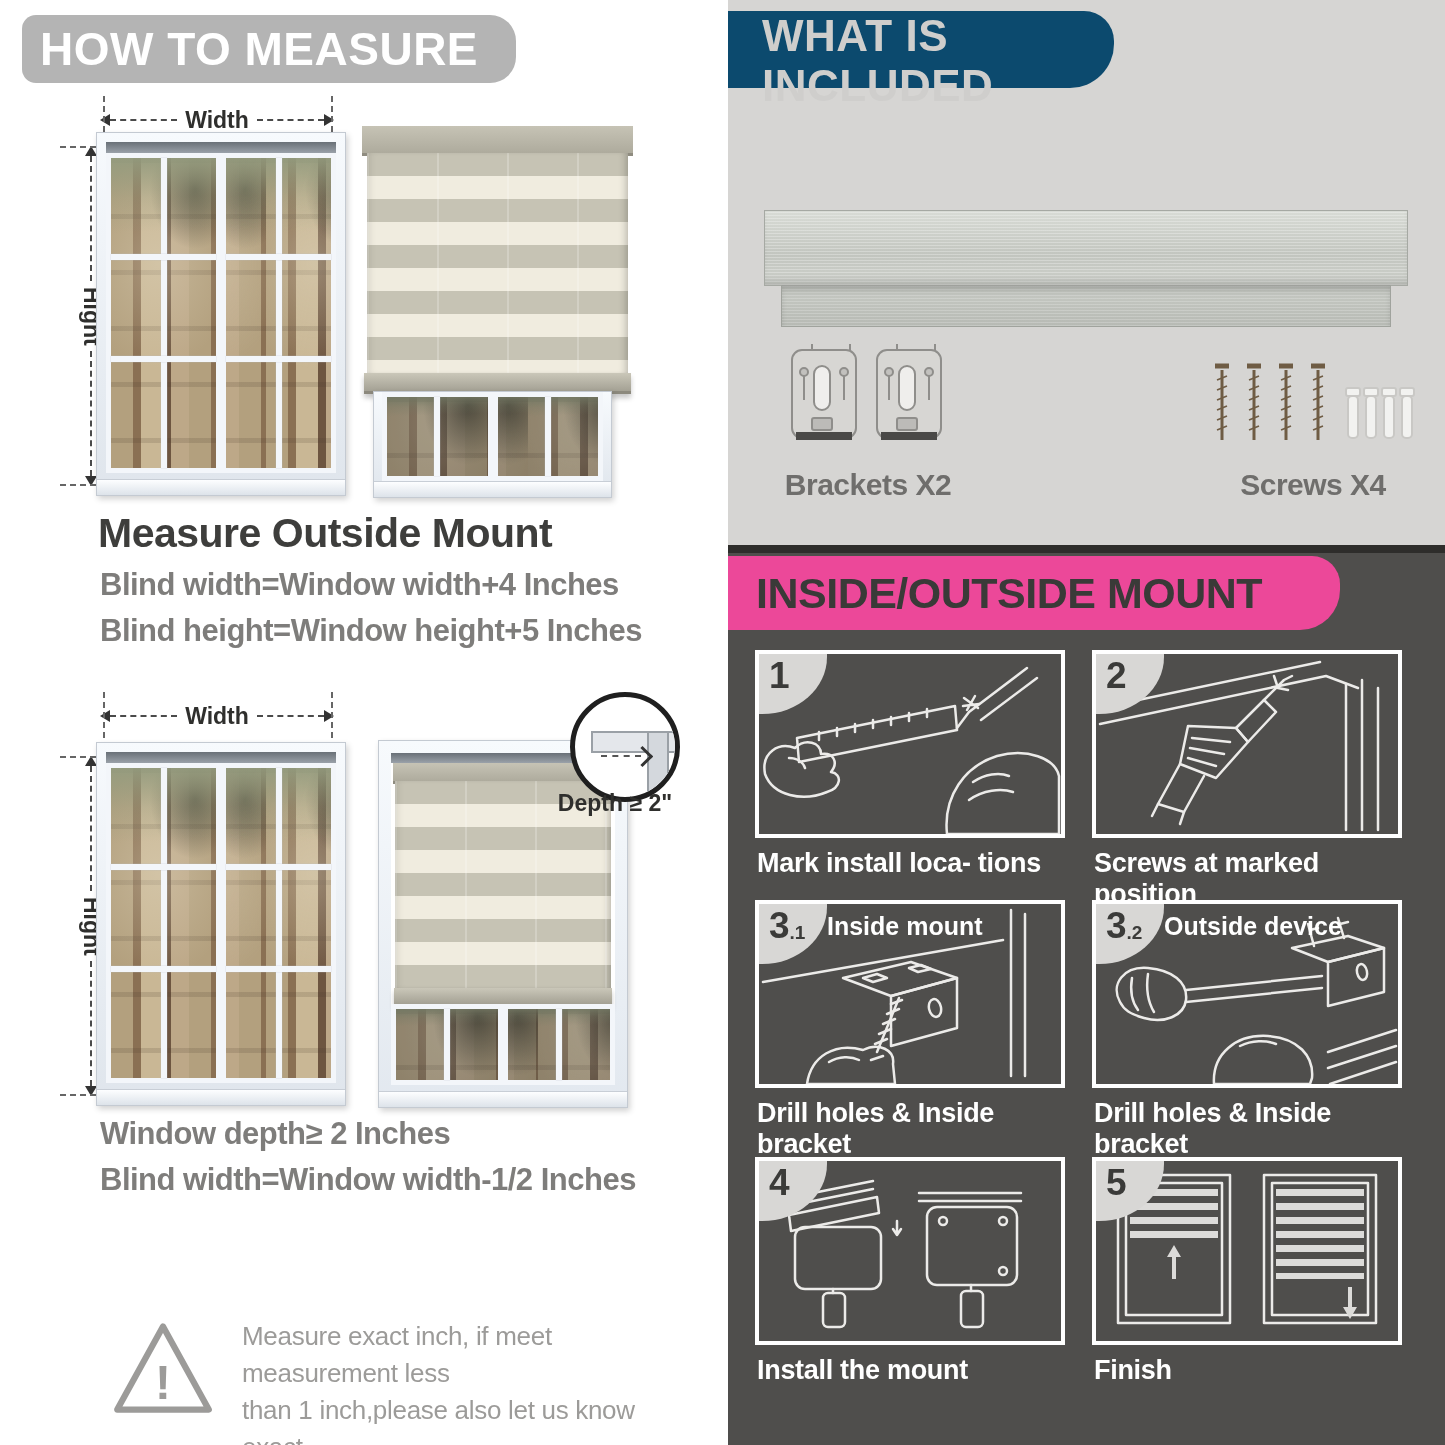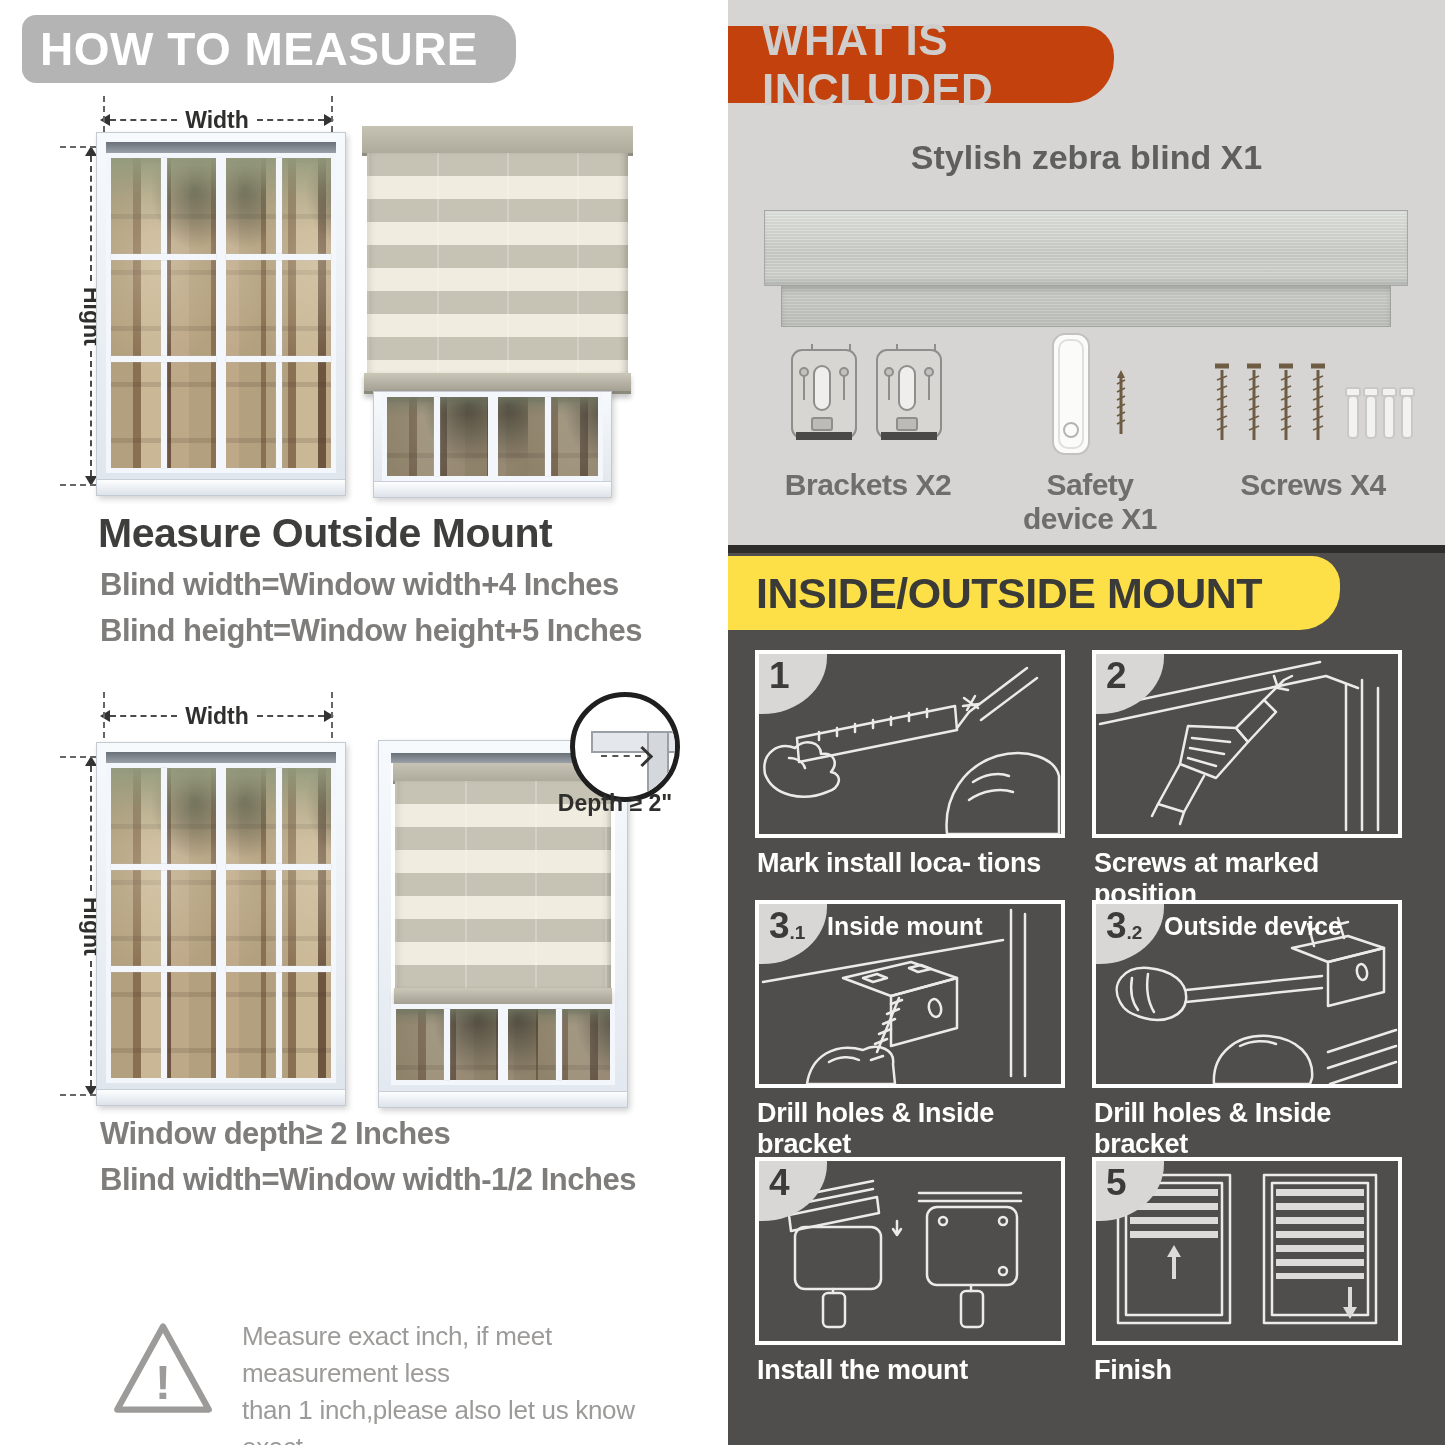--- a/index.html
+++ b/index.html
@@ -56,42 +56,42 @@
   .zrail{background:linear-gradient(180deg,#cac7b9,#a4a194);border-bottom:3px solid #8c897d;box-shadow:0 4px 5px rgba(0,0,0,.22);}
 
   .inwin-frame{background:linear-gradient(180deg,#f7fafd,#e2e8ef);border:1px solid #c4cad2;box-shadow:2px 3px 6px rgba(0,0,0,.18);}
   .circle-detail{border:5px solid #1f1f1f;border-radius:50%;background:#fff;overflow:hidden;}
   .dlabel{font-size:23px;font-weight:bold;color:#2f2f2d;}
 
   .warn-text{font-size:26px;color:#9c9b99;line-height:1.42;white-space:pre-line;letter-spacing:-0.3px;}
 
   
   .rt{left:728px;top:0;width:717px;height:545px;background:#d6d5d3;}
-  .pill-rt{position:absolute;left:0;top:26px;width:352px;height:77px;background:#c2410c;
-    border-radius:0 30px 44px 0;display:flex;align-items:center;padding-left:34px;
+  .pill-rt{position:absolute;left:0;top:11px;width:352px;height:77px;background:#0c4a6e;
+    border-radius:0 30px 44px 0;display:flex;align-items:flex-start;padding-left:34px;
     color:#cfcecc;font-size:44px;font-weight:bold;letter-spacing:0.5px;}
   .rt-title{position:absolute;left:0;top:138px;width:100%;text-align:center;
     color:#5f5f5d;font-size:34px;font-weight:bold;}
   .headrail{position:absolute;left:36px;top:210px;width:642px;height:74px;
     background:
       repeating-linear-gradient(0deg, rgba(255,255,255,.28) 0 1px, rgba(0,0,0,0) 1px 3px),
       linear-gradient(180deg,#d8dbd5,#c2c5bf 60%,#ced1cb);
     border:1px solid #a6a9a3;box-shadow:inset 0 -9px 10px -6px rgba(0,0,0,.2);}
   .headrail2{position:absolute;left:53px;top:285px;width:608px;height:41px;
     background:
       repeating-linear-gradient(0deg, rgba(255,255,255,.2) 0 1px, rgba(0,0,0,0) 1px 3px),
       linear-gradient(180deg,#c7cac4,#b7bab4);
     border:1px solid #a0a39d;border-top:none;box-shadow:inset 0 7px 8px -4px rgba(0,0,0,.28);}
   .part{position:absolute;text-align:center;}
   .part svg{display:block;margin:0 auto;}
   .plabel{margin-top:8px;font-size:30px;font-weight:bold;color:#6f6e6c;letter-spacing:-0.5px;}
 
   .divider{left:728px;top:545px;width:717px;height:8px;background:#2e2d2b;}
   .rb{left:728px;top:553px;width:717px;height:892px;background:#4f4e4c;}
-  .pill-rb{position:absolute;left:0;top:3px;width:584px;height:74px;background:#fde047;
+  .pill-rb{position:absolute;left:0;top:3px;width:584px;height:74px;background:#ec4899;
     border-radius:0 28px 40px 0;display:flex;align-items:center;padding-left:28px;
     color:#3a3a38;font-size:43px;font-weight:bold;letter-spacing:-0.5px;}
   .step{position:absolute;width:310px;}
   .panel{position:relative;width:302px;height:180px;border:4px solid #fff;background:#4f4e4c;}
   .panel svg.art{position:absolute;inset:0;width:100%;height:100%;}
   .badge{position:absolute;top:0;left:0;width:58px;height:58px;background:#d8d7d5;
     border-radius:0 0 95% 0;color:#3b3b39;display:flex;align-items:flex-start;padding:2px 0 0 10px;}
   .badge .n{font-size:37px;font-weight:bold;line-height:1.1;}
   .badge .sub{font-size:19px;font-weight:bold;margin-top:16px;}
   .inner-label{position:absolute;top:8px;left:68px;color:#fff;font-size:25px;font-weight:bold;}
@@ -255,21 +255,20 @@
     </svg>
   </div>
   <div class="abs warn-text" style="left:242px;top:1318px;width:420px;">Measure exact inch, if meet measurement less
 than 1 inch,please also let us know exact
 measurement, please do not leave it</div>
 
   <div class="abs rt">
     <div class="pill-rt">
       <span>WHAT IS INCLUDED</span>
     </div>
-    <div class="rt-title">Stylish zebra blind X1</div>
     <div class="headrail"></div>
     <div class="headrail2"></div>
 
     <div class="part" style="left:30px;top:338px;width:220px;">
       <svg width="160" height="122" viewBox="0 0 160 122">
         <g stroke="#8f8e8b" fill="#d7d6d3" stroke-width="2">
           <path d="M10 14 h14 v-8" fill="none"></path>
             <path d="M48 14 h14 v-8" fill="none"></path>
           <rect x="4" y="12" width="64" height="88" rx="10"></rect>
           <rect x="26" y="28" width="16" height="44" rx="8" fill="#efeeec"></rect>
@@ -289,38 +288,20 @@
             <line x1="16" y1="38" x2="16" y2="62"></line>
           <circle cx="56" cy="34" r="4" fill="#c2c1be"></circle>
             <line x1="56" y1="38" x2="56" y2="62"></line>
           <rect x="24" y="80" width="20" height="12" rx="2" fill="#bcbbb8"></rect>
           <rect x="8" y="94" width="56" height="8" fill="#4a4947" stroke="none"></rect>
         </g>
       </svg>
       <div class="plabel">Brackets X2</div>
     </div>
 
-    <div class="part" style="left:272px;top:330px;width:180px;">
-      <svg width="110" height="130" viewBox="0 0 110 130">
-        <rect x="18" y="4" width="36" height="120" rx="12" fill="#fbfbfa" stroke="#c2c1be" stroke-width="2"></rect>
-        <rect x="24" y="10" width="24" height="108" rx="9" fill="none" stroke="#e0dfdc" stroke-width="2"></rect>
-        <circle cx="36" cy="100" r="7" fill="none" stroke="#b5b4b1" stroke-width="2"></circle>
-        <path d="M86 40 l-4 8 h8 z" fill="#6e5b43"></path>
-        <line x1="86" y1="46" x2="86" y2="104" stroke="#6e5b43" stroke-width="3"></line>
-        <g stroke="#6e5b43" stroke-width="1.6">
-          <line x1="82" y1="54" x2="90" y2="50"></line>
-            <line x1="82" y1="62" x2="90" y2="58"></line>
-          <line x1="82" y1="70" x2="90" y2="66"></line>
-            <line x1="82" y1="78" x2="90" y2="74"></line>
-          <line x1="82" y1="86" x2="90" y2="82"></line>
-            <line x1="82" y1="94" x2="90" y2="90"></line>
-        </g>
-      </svg>
-      <div class="plabel">Safety device X1</div>
-    </div>
 
     <div class="part" style="left:470px;top:356px;width:230px;">
       <svg width="210" height="104" viewBox="0 0 210 104">
         <g stroke="#6f5c44" stroke-width="3">
           <g transform="translate(14,0)">
               <line x1="0" y1="14" x2="0" y2="84"></line>
               <line x1="-7" y1="10" x2="7" y2="10" stroke-width="5"></line>
             <line x1="-5" y1="24" x2="5" y2="20" stroke-width="1.6"></line>
               <line x1="-5" y1="34" x2="5" y2="30" stroke-width="1.6"></line>
               <line x1="-5" y1="44" x2="5" y2="40" stroke-width="1.6"></line>

